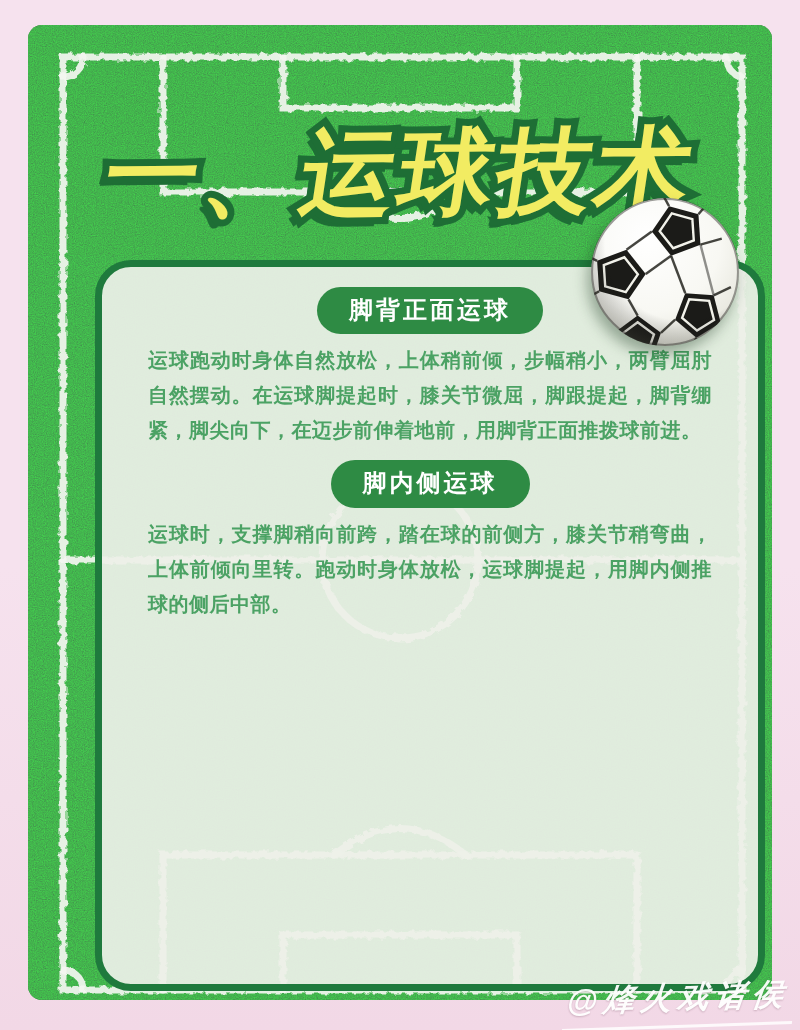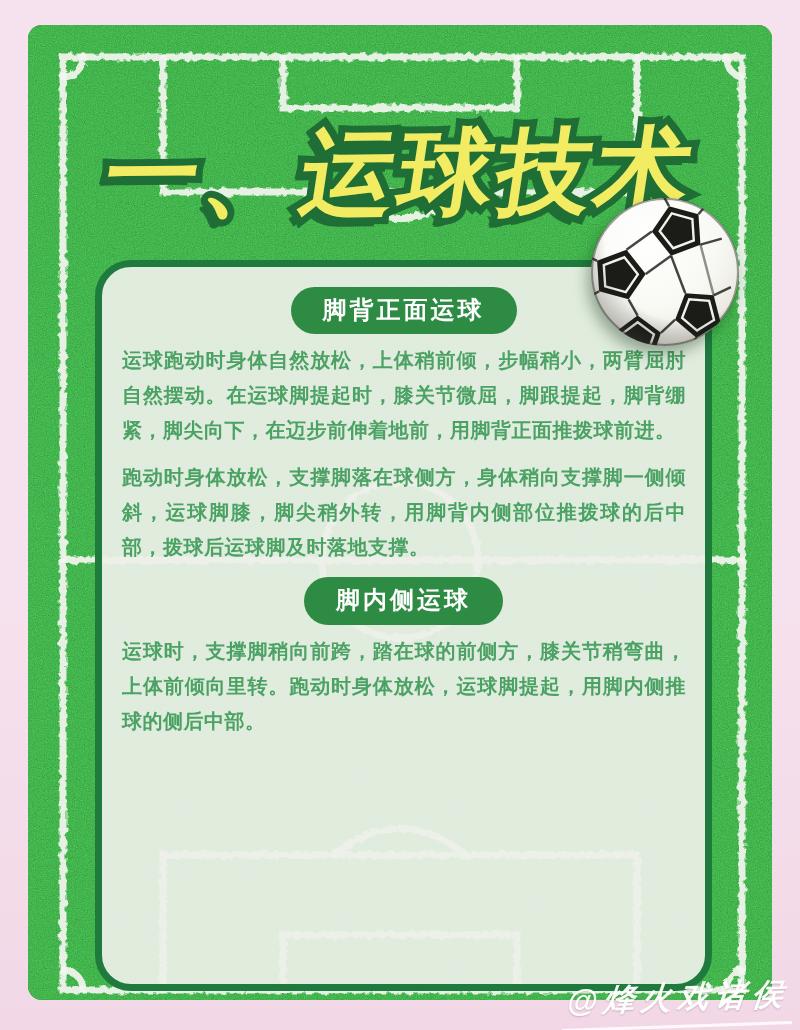--- a/index.html
+++ b/index.html
@@ -44,21 +44,21 @@
     text-shadow:-7px 9px 0 var(--title-stroke), -4px 5px 0 var(--title-stroke);
   }
   .title-fill{position:relative;color:var(--title-fill);}
 
   
   .ball{position:absolute;left:589px;top:196px;width:152px;height:152px;z-index:30;
         filter:drop-shadow(-4px 8px 7px rgba(10,40,15,0.35));}
 
   
   .card{
-    position:absolute;left:95px;top:260px;width:617px;height:731px;z-index:10;
+    position:absolute;left:95px;top:260px;width:670px;height:731px;z-index:10;
     background:var(--card-bg);
     border:7px solid var(--card-border);
     border-radius:36px;
     padding:20px 20px 0 20px;
     overflow:hidden;
   }
   .section{margin-top:12px;}
   .section:first-child{margin-top:0;}
   .pill-row{display:flex;justify-content:center;}
   .pill{
@@ -195,21 +195,20 @@
   <div class="card">
 
     <div class="section">
       <div class="pill-row">
         <div class="pill">脚背正面运球</div>
       </div>
       <p class="body-text">运球跑动时身体自然放松，上体稍前倾，步幅稍小，两臂屈肘自然摆动。在运球脚提起时，膝关节微屈，脚跟提起，脚背绷紧，脚尖向下，在迈步前伸着地前，用脚背正面推拨球前进。</p>
     </div>
 
     <div class="section">
-      <p class="body-text">跑动时身体放松，支撑脚落在球侧方，身体稍向支撑脚一侧倾斜，运球脚膝，脚尖稍外转，用脚背内侧部位推拨球的后中部，拨球后运球脚及时落地支撑。</p>
     </div>
 
 
     <div class="section">
       <div class="pill-row">
         <div class="pill">脚内侧运球</div>
       </div>
       <p class="body-text">运球时，支撑脚稍向前跨，踏在球的前侧方，膝关节稍弯曲，上体前倾向里转。跑动时身体放松，运球脚提起，用脚内侧推球的侧后中部。</p>
     </div>
 

